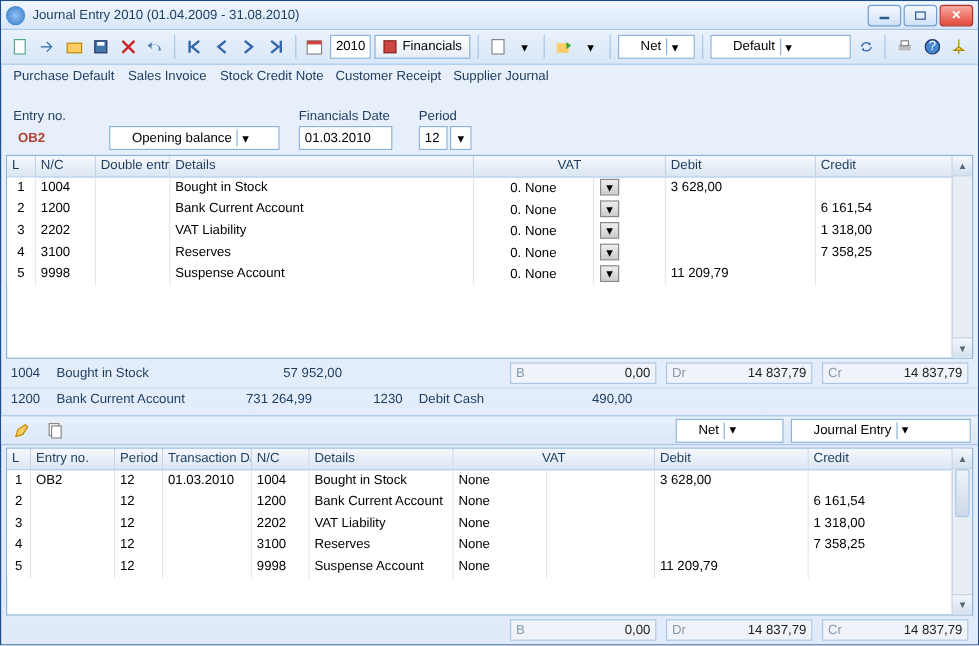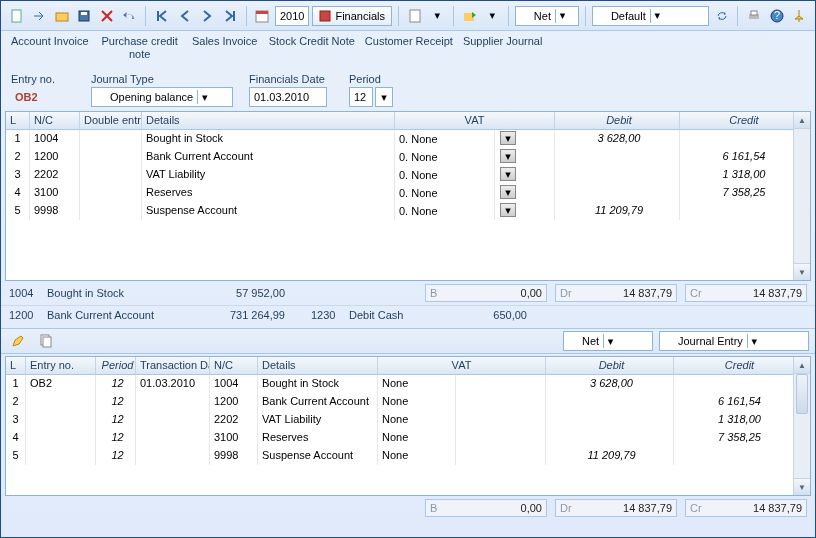--- a/index.html
+++ b/index.html
@@ -25,38 +25,55 @@
   .flabel { color:#1d3c5e; }
   .fvalue { height:20px; display:flex; align-items:center; }
   .ob { color:#b04030; font-weight:bold; padding-left:4px; }
   .input { height:20px; border:1px solid #8bb3db; background:#fff; padding:0 4px; display:flex; align-items:center; }
   .gridwrap { border:1px solid #8bb3db; background:#fff; margin:0 4px; flex:0 0 auto; }
   .grid { display:grid; position:relative; }
   .g1 { grid-template-columns: 24px 50px 62px 253px 100px 60px 125px 125px; }
   .gh { background:linear-gradient(#f5f8fc,#dbe6f3); border-right:1px solid #c3d4e6; border-bottom:1px solid #a9c7e8; padding:2px 4px; color:#1d3c5e; height:18px; overflow:hidden; white-space:nowrap; }
   .gc { border-right:1px solid #e3e8ef; padding:2px 4px; height:18px; overflow:hidden; white-space:nowrap; }
   .rn { text-align:center; background:#fff; }
-  .num { text-align:center; padding-right:0;font-style:italic; }
-  .vat { display:flex; align-items:center; }
+  .num { text-align:left; padding-right:0; }
+  .vat { display:flex; align-items:center;justify-content:center; }
   .summ { display:flex; padding:3px 8px; gap:8px; align-items:center; color:#1d3c5e; }
   .sbox { flex:0 0 122px; height:18px; border:1px solid #a9c7e8; background:#f0f4fa; display:flex; align-items:center; padding:0 4px; color:#8a99aa; }
   .sbox .v { margin-left:auto; color:#222; }
   .filterrow { height:26px; border-top:1px solid #a9c7e8; border-bottom:1px solid #a9c7e8; display:flex; align-items:center; padding:0 6px; gap:6px; background:linear-gradient(#e8f0fb,#dce8f8); margin-top:4px;}
   .filterrow .spacer { flex:1; }
   .g2 { grid-template-columns: 20px 70px 40px 74px 48px 120px 78px 90px 128px 128px; }
   .scrollbar-v { position:absolute; right:0; top:0; bottom:0; width:17px; background:#e9eef5; border-left:1px solid #c3d4e6; }
   .sbbtn { height:17px; background:linear-gradient(#f3f7fc,#d4e0ee); border-bottom:1px solid #c3d4e6; display:flex; align-items:center; justify-content:center; font-size:8px; color:#567; }
   .sbbtn.bottom { border-bottom:none; border-top:1px solid #c3d4e6; position:absolute; bottom:0; left:0; right:0;}
   svg { display:block; }
 </style>
 </head>
 <body>
 
 <div class="window">
 
+  <div class="titlebar">
+    <div class="appicon"></div>
+    <div class="title">Journal Entry 2010 (01.04.2009 - 31.08.2010)</div>
+    <div class="winbtns">
+      <div class="winbtn">
+          <svg width="10" height="8">
+            <line x1="1" y1="6" x2="9" y2="6" stroke="#2b5a8c" stroke-width="2"></line>
+          </svg>
+        </div>
+      <div class="winbtn">
+          <svg width="10" height="8">
+            <rect x="1" y="1" width="8" height="6" fill="none" stroke="#2b5a8c"></rect>
+          </svg>
+        </div>
+      <div class="winbtn close">✕</div>
+    </div>
+  </div>
 
   <div class="toolbar">
     <div class="tbtn">
         <svg width="14" height="14">
           <rect x="2" y="1" width="9" height="12" fill="#fff" stroke="#5a8"></rect>
         </svg>
       </div>
     <div class="tbtn">
         <svg width="14" height="14">
           <path d="M2 7h8 M7 3l4 4-4 4" fill="none" stroke="#36a"></path>
@@ -165,35 +182,33 @@
         </svg>
       </div>
     <div class="tbtn">
         <svg width="12" height="14">
           <path d="M6 1v6l-4 3h8l-4-3M6 10v3" stroke="#a80" fill="#fc6"></path>
         </svg>
       </div>
   </div>
 
   <div class="cats">
-    <div class="cat">Account Invoice</div>
-    <div class="cat" style="width:82px">Purchase credit note</div>
+    <div class="cat">Purchase Default</div>
     <div class="cat">Sales Invoice</div>
     <div class="cat">Stock Credit Note</div>
     <div class="cat">Customer Receipt</div>
     <div class="cat">Supplier Journal</div>
   </div>
 
   <div class="entryinfo">
     <div class="fieldcol" style="width:70px">
       <div class="flabel">Entry no.</div>
       <div class="fvalue ob">OB2</div>
     </div>
     <div class="fieldcol" style="width:148px">
-      <div class="flabel">Journal Type</div>
       <div class="dropdown" style="width:142px">
           <span>Opening balance</span>
           <div class="dda">▾</div>
         </div>
     </div>
     <div class="fieldcol" style="width:90px">
       <div class="flabel">Financials Date</div>
       <div class="input" style="width:78px">
           <span>01.03.2010</span>
         </div>
@@ -301,25 +316,25 @@
         <span class="v">14 837,79</span>
       </div>
     <div class="sbox">
         <span>Cr</span>
         <span class="v">14 837,79</span>
       </div>
   </div>
   <div class="summ" style="border-top:1px solid #cbd9ea">
     <span style="width:30px">1200</span>
     <span style="width:150px">Bank Current Account</span>
-    <span style="width:80px;text-align:right">731 264,99</span>
+    <span style="width:80px;">731 264,99</span>
     <span style="width:10px"></span>
     <span style="width:30px">1230</span>
     <span style="width:80px">Debit Cash</span>
-    <span style="flex:1;text-align:right;padding-right:280px">650,00</span>
+    <span style="flex:1;text-align:right;padding-right:280px">490,00</span>
   </div>
 
   <div class="filterrow">
     <div class="tbtn">
         <svg width="14" height="14">
           <path d="M2 12l2-6 6-4 2 2-4 6-6 2" fill="#fc6" stroke="#b80"></path>
         </svg>
       </div>
     <div class="tbtn">
         <svg width="14" height="14">

